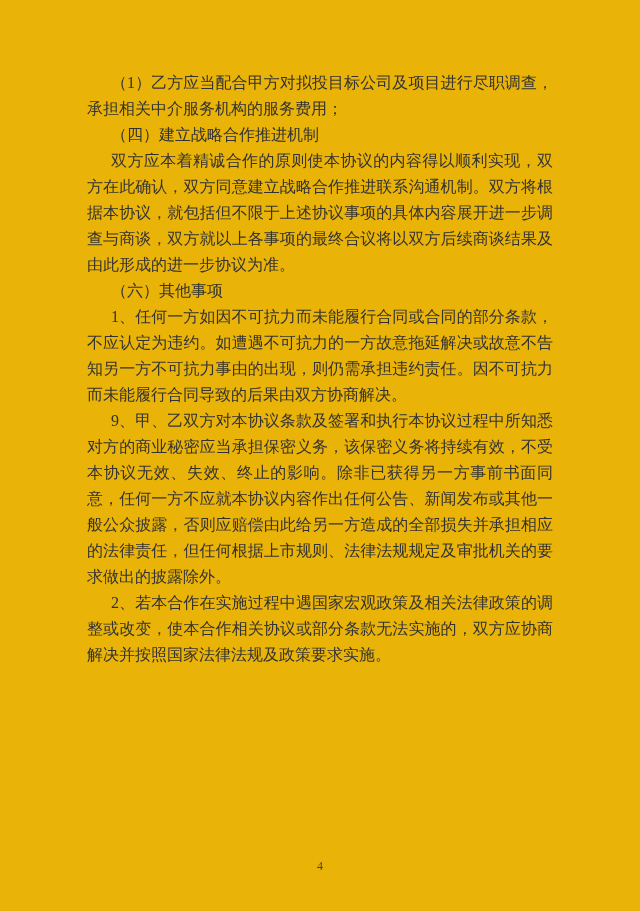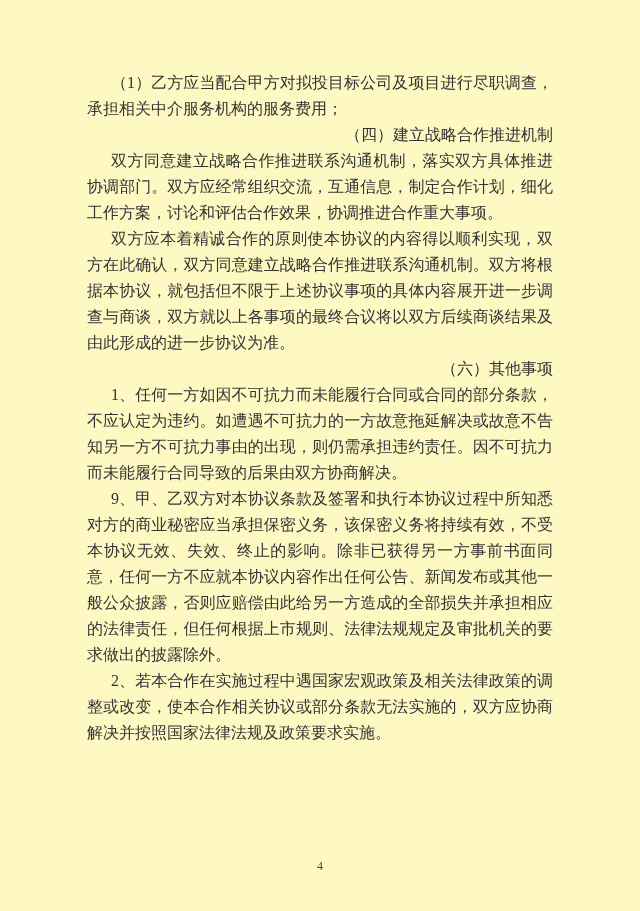--- a/index.html
+++ b/index.html
@@ -10,63 +10,62 @@
     width: 640px;
     height: 911px;
     background: #ffffff;
     font-family: "Liberation Serif", "DejaVu Serif", serif;
     overflow: hidden;
     position: relative;
   }
   .page {
     width: 640px;
     height: 911px;
-    background: #fef9c3;
+    background: #eab308;
     position: relative;
     box-sizing: border-box;
   }
   .doc-body {
     position: absolute;
     top: 70px;
     left: 87px;
     width: 466px;
     color: #333333;
     font-size: 16px;
     line-height: 26px;
     text-align: justify;
   }
   .doc-body p {
     margin: 0;
     padding: 0;
     text-indent: 1.5em;
     word-break: break-all;
   }
   .doc-body p.heading {
-    text-align: right;
+    text-align: left;
   }
   .page-footer {
     position: absolute;
     left: 0;
     bottom: 38px;
     width: 640px;
     text-align: center;
     font-size: 12px;
     color: #444444;
     line-height: 14px;
   }
 </style>
 </head>
 <body>
 
 <div class="page">
 
   <div class="doc-body">
     <p>（1）乙方应当配合甲方对拟投目标公司及项目进行尽职调查，承担相关中介服务机构的服务费用；</p>
     <p class="heading">（四）建立战略合作推进机制</p>
-    <p>双方同意建立战略合作推进联系沟通机制，落实双方具体推进协调部门。双方应经常组织交流，互通信息，制定合作计划，细化工作方案，讨论和评估合作效果，协调推进合作重大事项。</p>
     <p>双方应本着精诚合作的原则使本协议的内容得以顺利实现，双方在此确认，双方同意建立战略合作推进联系沟通机制。双方将根据本协议，就包括但不限于上述协议事项的具体内容展开进一步调查与商谈，双方就以上各事项的最终合议将以双方后续商谈结果及由此形成的进一步协议为准。</p>
     <p class="heading">（六）其他事项</p>
     <p>1、任何一方如因不可抗力而未能履行合同或合同的部分条款，不应认定为违约。如遭遇不可抗力的一方故意拖延解决或故意不告知另一方不可抗力事由的出现，则仍需承担违约责任。因不可抗力而未能履行合同导致的后果由双方协商解决。</p>
     <p>9、甲、乙双方对本协议条款及签署和执行本协议过程中所知悉对方的商业秘密应当承担保密义务，该保密义务将持续有效，不受本协议无效、失效、终止的影响。除非已获得另一方事前书面同意，任何一方不应就本协议内容作出任何公告、新闻发布或其他一般公众披露，否则应赔偿由此给另一方造成的全部损失并承担相应的法律责任，但任何根据上市规则、法律法规规定及审批机关的要求做出的披露除外。</p>
     <p>2、若本合作在实施过程中遇国家宏观政策及相关法律政策的调整或改变，使本合作相关协议或部分条款无法实施的，双方应协商解决并按照国家法律法规及政策要求实施。</p>
   </div>
 
   <div class="page-footer">
     <span>4</span>
   </div>

